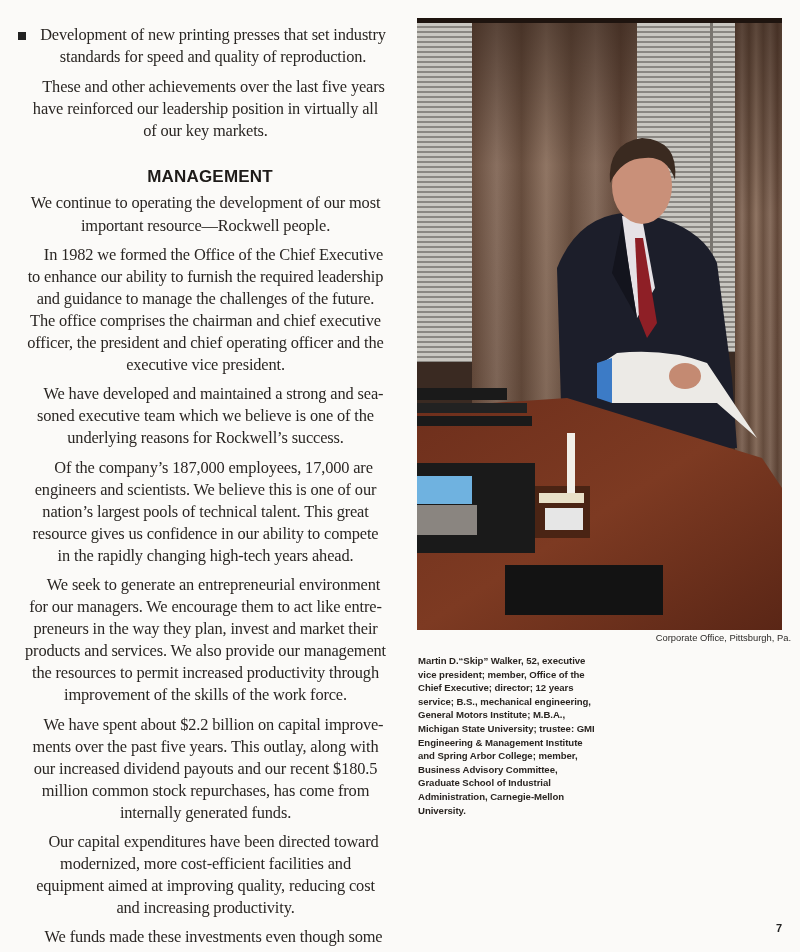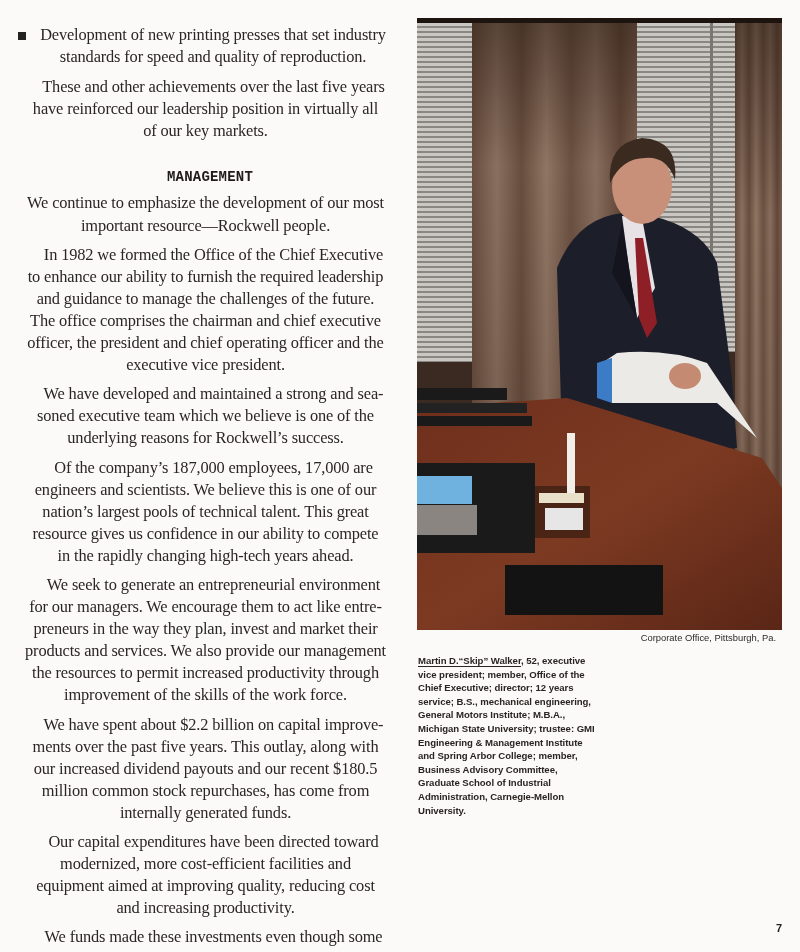--- a/index.html
+++ b/index.html
@@ -12,61 +12,61 @@
     font-family: "Liberation Serif", "DejaVu Serif", serif;
     font-size: 16.4px; line-height: 22.1px; letter-spacing: -0.15px; text-align: center;
   }
   .bullet-item { position: relative; padding-left: 15px; margin: 0 0 8px 0; }
   .bullet-mark {
     position: absolute; left: 0; top: 8px; width: 8px; height: 8px; background: #222;
   }
   .para { margin: 7px; text-indent: 16px; }
   .para.first { text-indent: 0; }
   .section-heading {
-    font-family: Liberation Mono, monospace;
-    font-weight: bold; font-size: 14px; letter-spacing: 0.2px;
+    font-family: Liberation Sans, sans-serif;
+    font-weight: bold; font-size: 17px; letter-spacing: 0.2px;
     margin: 27px 0 1px 0; line-height: 16px; color: #1e1b19; padding-left: 9px;
   }
 
   .photo {
     position: absolute; left: 417px; top: 18px; width: 365px; height: 612px;
     overflow: hidden; background: #5a3e2d;
   }
   .photo svg { display: block; }
 
   .photo-caption {
-    position: absolute; right: 24px; top: 632px;
+    position: absolute; right: 9px; top: 632px;
     font-family: "Liberation Sans", "DejaVu Sans", sans-serif;
     font-size: 9.4px; color: #2c2a28;
   }
   .bio {
     position: absolute; left: 418px; top: 654px; width: 178px;
     font-family: "Liberation Sans", "DejaVu Sans", sans-serif;
     font-weight: bold; font-size: 9.6px; line-height: 13.6px; color: #2a2522;
     letter-spacing: -0.05px;
   }
-  .bio-name { text-decoration: underline; text-underline-offset: 2px; }
+  .bio-name { text-underline-offset: 2px; }
   .page-number {
     position: absolute; left: 776px; top: 922px;
     font-family: "Liberation Sans", "DejaVu Sans", sans-serif;
     font-weight: bold; font-size: 11px; color: #222;
   }
 </style>
 </head>
 <body>
 
 <div class="left-col">
   <p class="bullet-item">
     <span class="bullet-mark"></span>
     <span>Development of new printing presses that set industry standards for speed and quality of reproduction.</span>
   </p>
   <p class="para">These and other achievements over the last five years have reinforced our leadership position in virtually all of our key markets.</p>
 
   <div class="section-heading">MANAGEMENT</div>
-  <p class="para first">We continue to emphasize the development of our most important resource—Rockwell people.</p>
+  <p class="para first">We continue to operating the development of our most important resource—Rockwell people.</p>
   <p class="para">In 1982 we formed the Office of the Chief Executive to enhance our ability to furnish the required leadership and guidance to manage the challenges of the future. The office comprises the chairman and chief executive officer, the president and chief operating officer and the executive vice president.</p>
   <p class="para">We have developed and maintained a strong and sea­soned executive team which we believe is one of the underlying reasons for Rockwell’s success.</p>
   <p class="para">Of the company’s 187,000 employees, 17,000 are engineers and scientists. We believe this is one of our nation’s largest pools of technical talent. This great resource gives us confidence in our ability to compete in the rapidly changing high-tech years ahead.</p>
   <p class="para">We seek to generate an entrepreneurial environment for our managers. We encourage them to act like entre­preneurs in the way they plan, invest and market their products and services. We also provide our management the resources to permit increased productivity through improvement of the skills of the work force.</p>
   <p class="para">We have spent about $2.2 billion on capital improve­ments over the past five years. This outlay, along with our increased dividend payouts and our recent $180.5 million common stock repurchases, has come from internally generated funds.</p>
   <p class="para">Our capital expenditures have been directed toward modernized, more cost-efficient facilities and equipment aimed at improving quality, reducing cost and increasing productivity.</p>
   <p class="para">We funds made these investments even though some of our key commercial businesses were encountering market downturns in this period.</p>
 </div>
 
 <div class="photo" aria-label="Executive seated at office desk holding a report">

